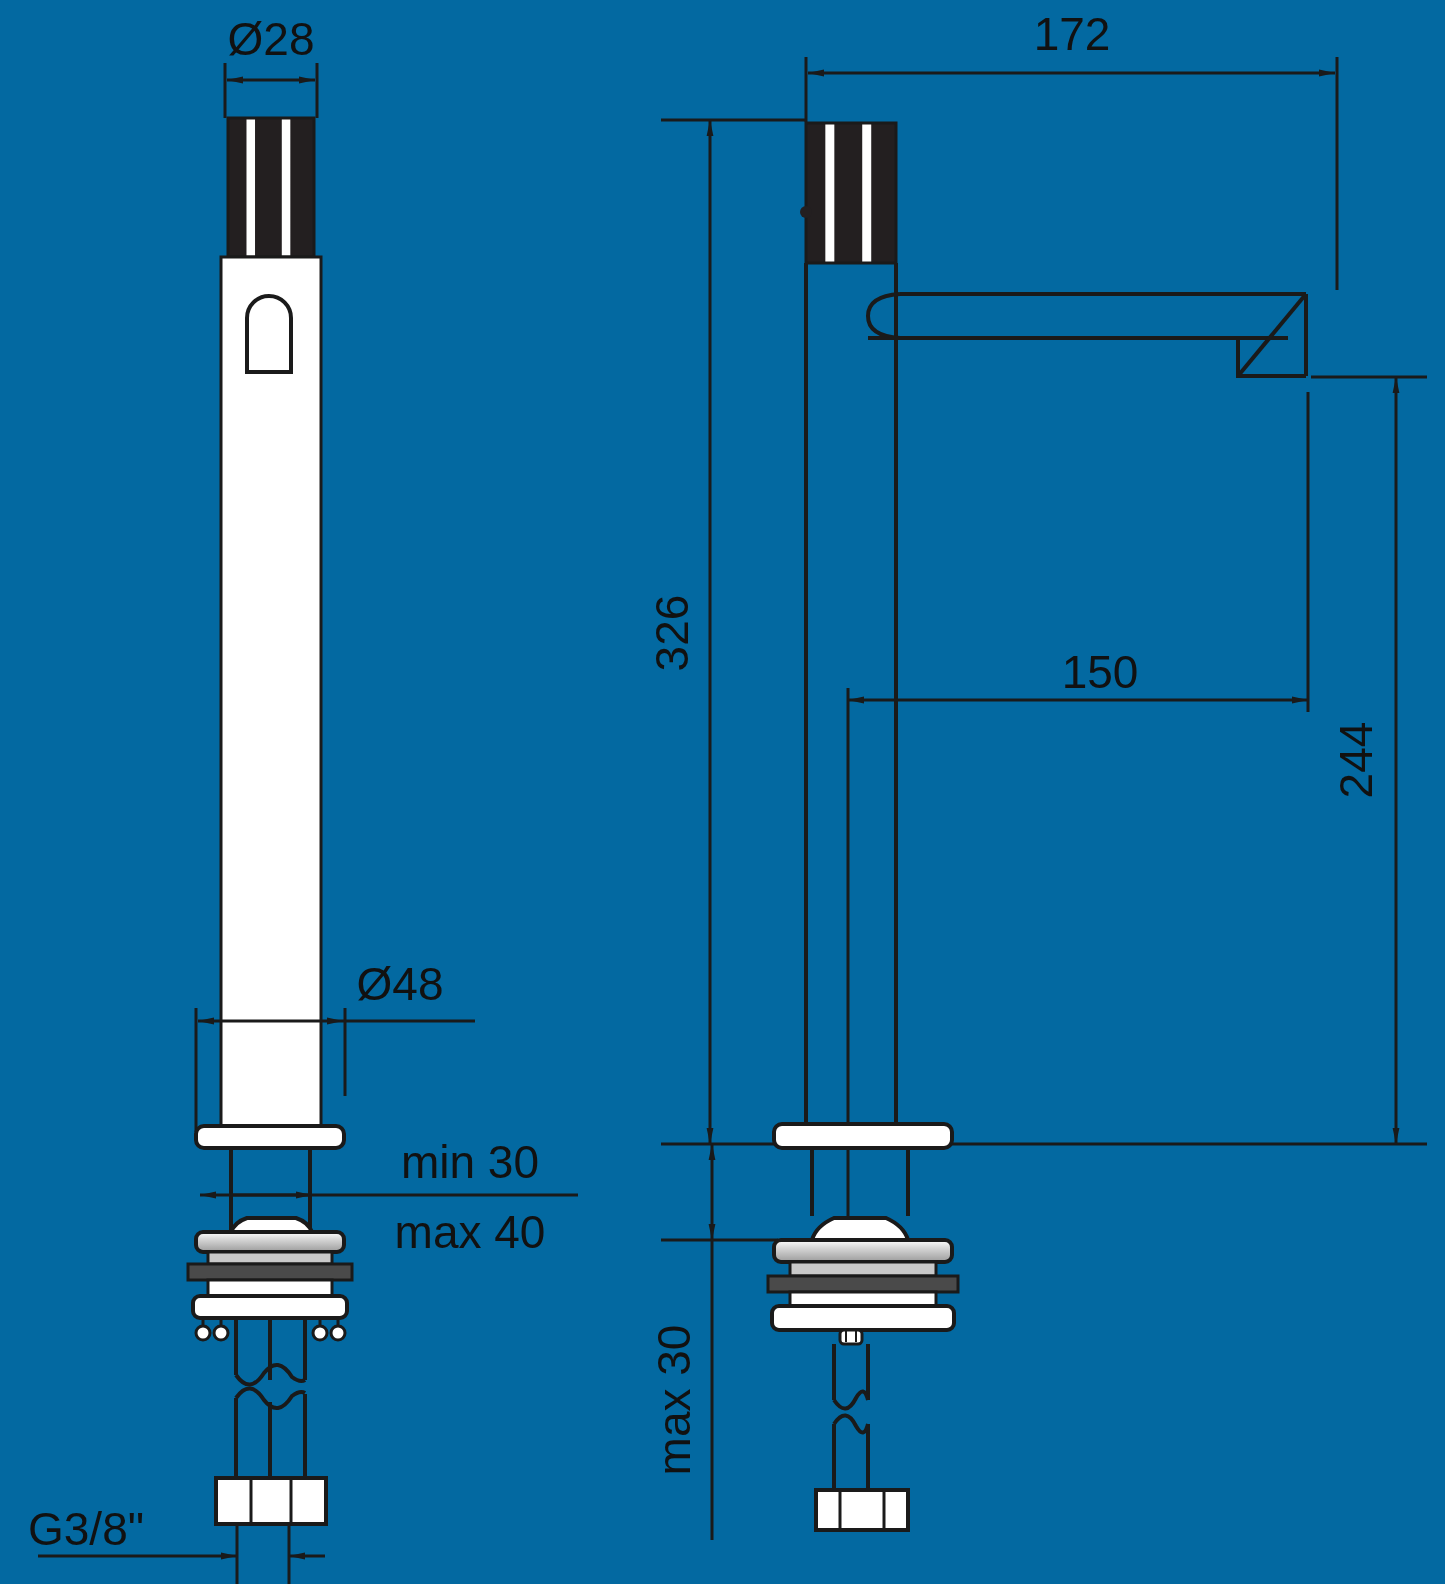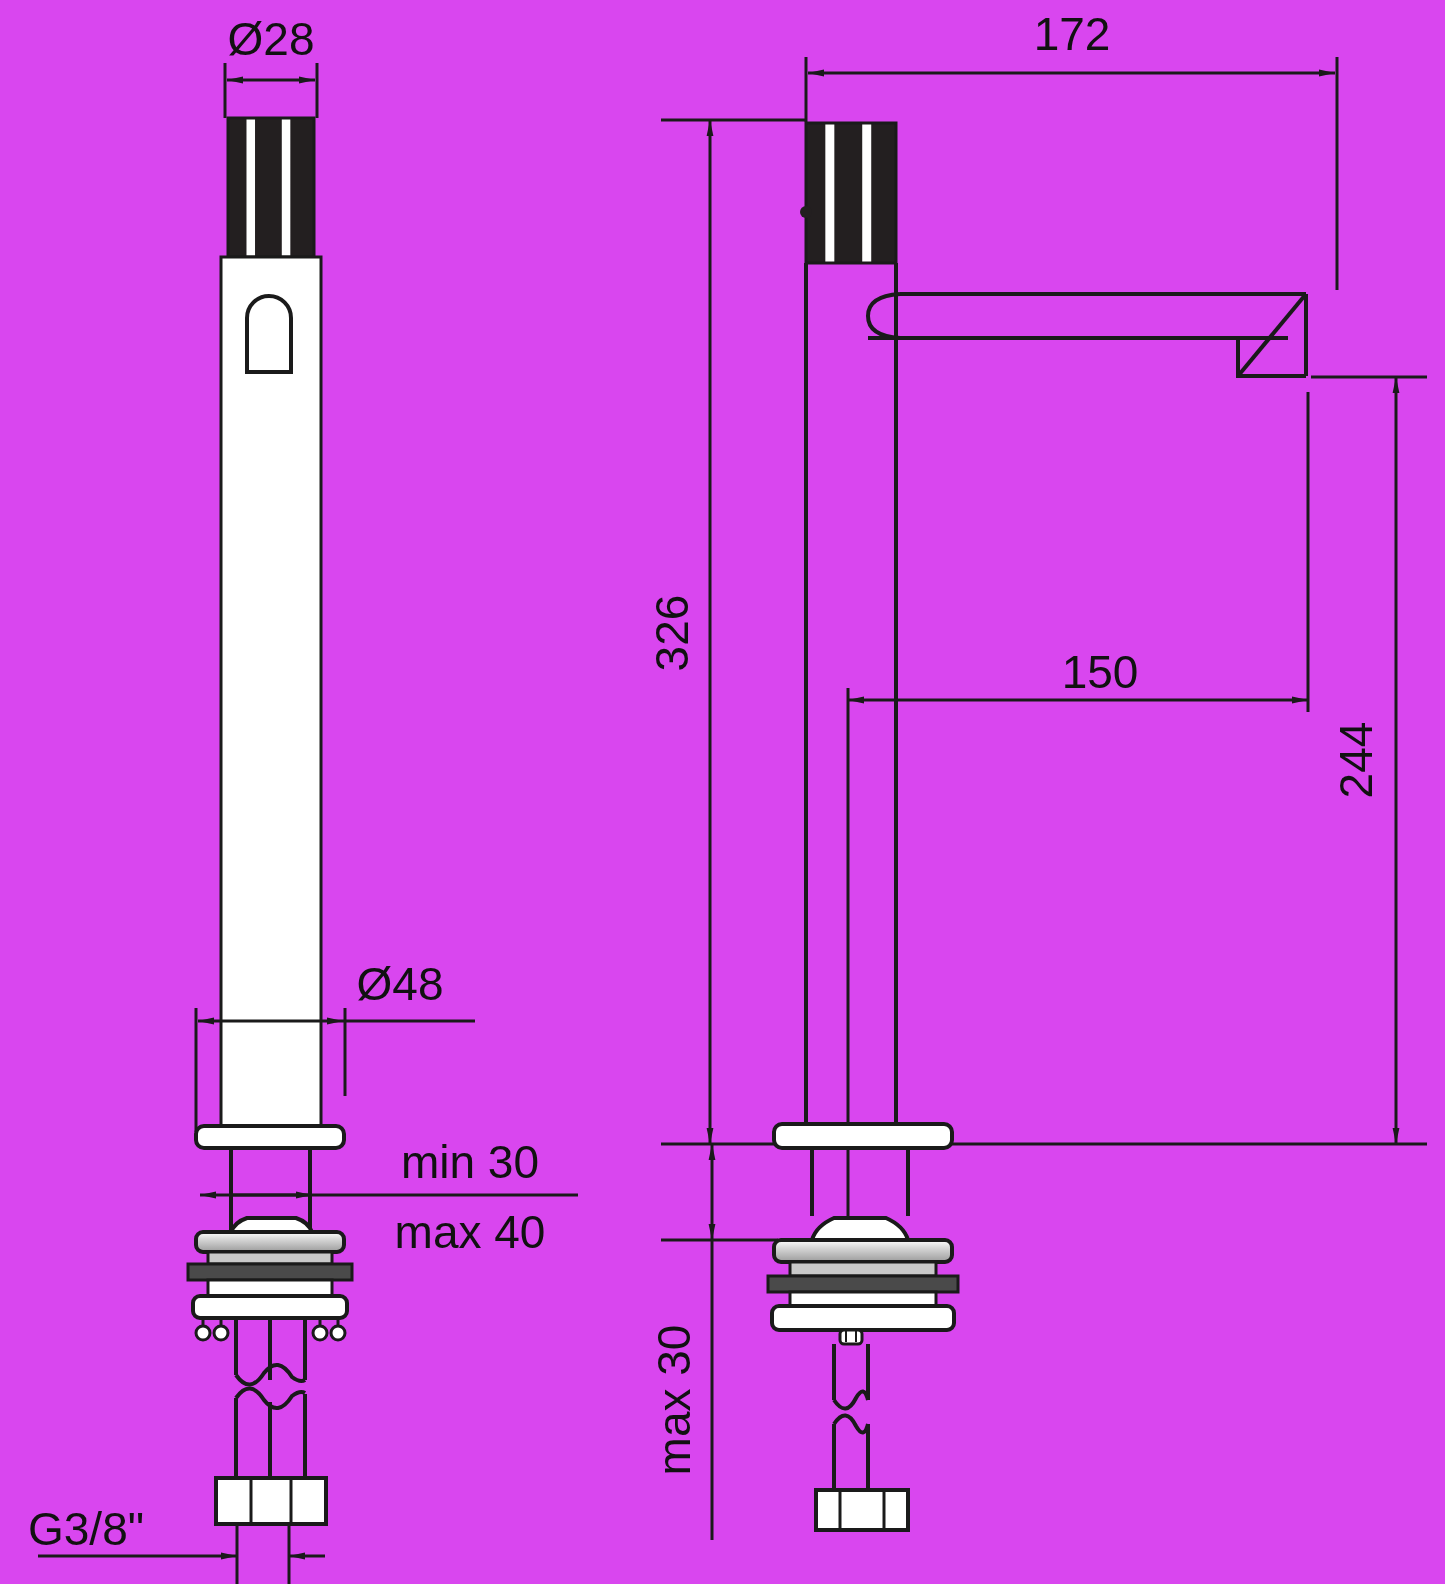--- a/index.html
+++ b/index.html
@@ -4,21 +4,21 @@
 <style>
   html, body {
     margin: 0;
     padding: 0;
     background: #ffffff;
   }
   #sheet {
     position: relative;
     width: 1445px;
     height: 1584px;
-    background: #d946ef;
+    background: #0369a1;
     font-family: "Liberation Sans", sans-serif;
     overflow: hidden;
   }
   #sheet svg {
     position: absolute;
     top: 0;
     left: 0;
   }
   .dim-text {
     font-family: "Liberation Sans", sans-serif;

